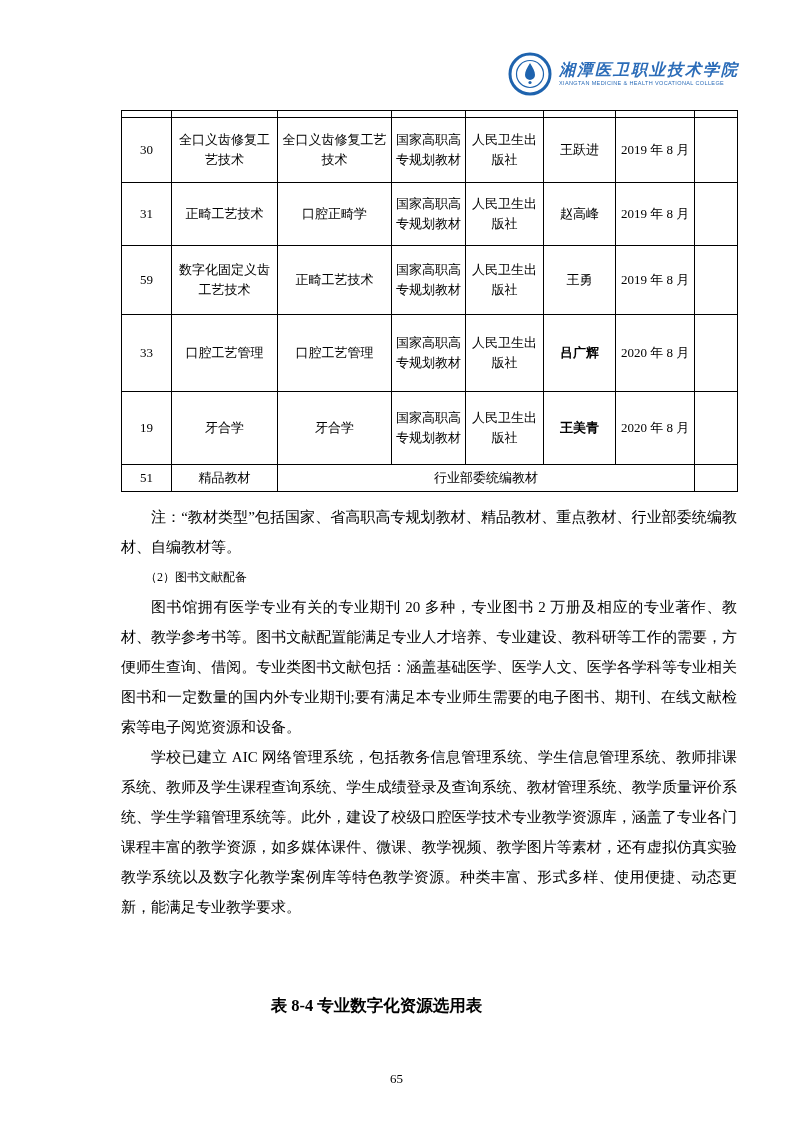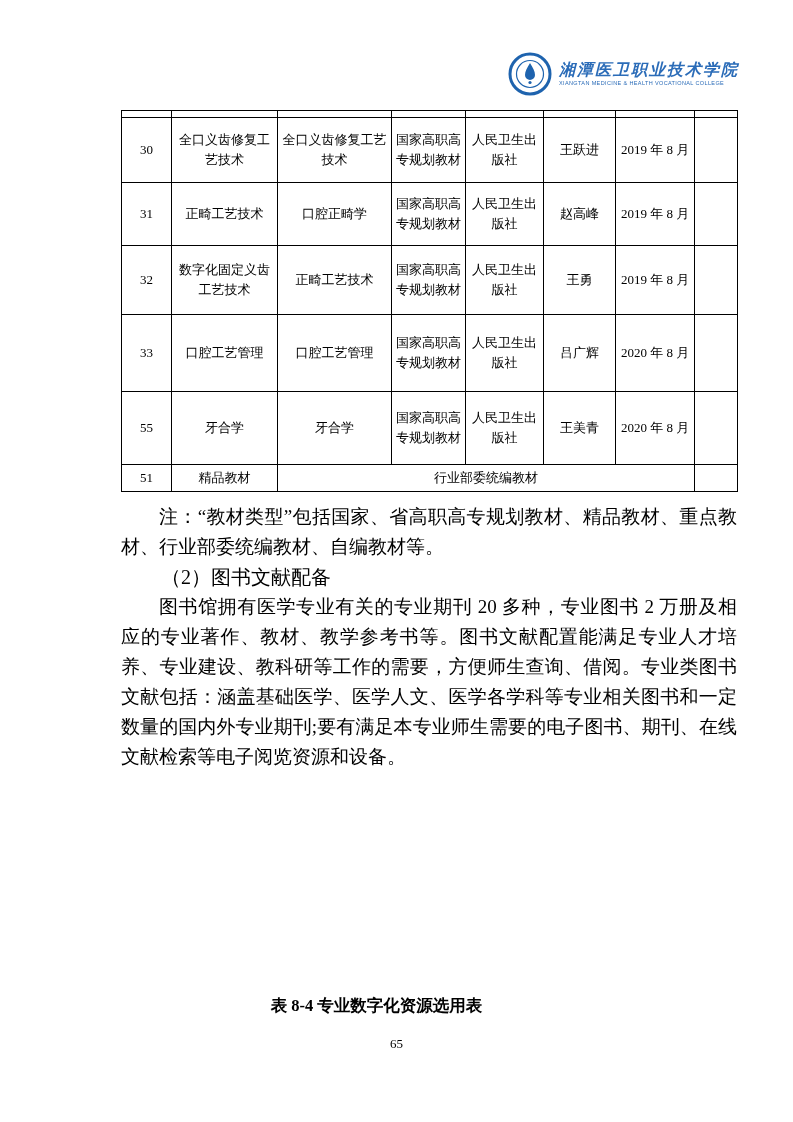--- a/index.html
+++ b/index.html
@@ -43,38 +43,38 @@
     padding:2px 3px; line-height:1.55;
     word-break:break-all;
   }
   tr.sliver td { height:6px; padding:0; }
   tr.h62 td { height:60px; }
   tr.h60 td { height:58px; }
   tr.h66 td { height:64px; }
   tr.h74 td { height:72px; }
   tr.h70 td { height:68px; }
   tr.hshort td { height:22px; }
-  td.va-top { vertical-align:top; padding-top:4px; }
+  td.va-top { vertical-align:top; padding-top:4px;font-weight:bold; }
 
   
   .paras { margin-top:10px; }
   .para {
-    font-size:19px; line-height:30px;
+    font-size:15px; line-height:30px;
     text-align:justify; text-indent:2em; margin:0;
   }
-  .para-title { font-size:20px; line-height:30px; text-indent:2em; margin:0; }
+  .para-title { font-size:12px; line-height:30px; text-indent:2em; margin:0; }
 
   
   .caption {
     position:absolute; left:0; top:995px; width:753px;
     text-align:center; font-weight:bold; font-size:16.5px;
     font-family:"Liberation Serif","DejaVu Serif",serif;
   }
   .pageno {
-    position:absolute; left:0; top:1036px; width:793px;
+    position:absolute; left:0; top:1071px; width:793px;
     text-align:center; font-size:13px;
   }
 </style>
 </head>
 <body>
 
 <div class="page">
 
   <div class="logo">
     <svg class="emblem" viewBox="0 0 44 44">
@@ -131,21 +131,21 @@
         <td>正畸工艺技术</td>
         <td>口腔正畸学</td>
         <td>国家高职高专规划教材</td>
         <td>人民卫生出版社</td>
         <td>赵高峰</td>
         <td>2019 年 8 月</td>
         <td></td>
       </tr>
 
       <tr class="h66">
-        <td>32</td>
+        <td>59</td>
         <td>数字化固定义齿工艺技术</td>
         <td>正畸工艺技术</td>
         <td>国家高职高专规划教材</td>
         <td>人民卫生出版社</td>
         <td>王勇</td>
         <td>2019 年 8 月</td>
         <td></td>
       </tr>
 
       <tr class="h74">
@@ -153,21 +153,21 @@
         <td>口腔工艺管理</td>
         <td>口腔工艺管理</td>
         <td>国家高职高专规划教材</td>
         <td>人民卫生出版社</td>
         <td class="va-top">吕广辉</td>
         <td>2020 年 8 月</td>
         <td></td>
       </tr>
 
       <tr class="h70">
-        <td>55</td>
+        <td>19</td>
         <td>牙合学</td>
         <td>牙合学</td>
         <td>国家高职高专规划教材</td>
         <td>人民卫生出版社</td>
         <td class="va-top">王美青</td>
         <td>2020 年 8 月</td>
         <td></td>
       </tr>
 
       <tr class="hshort">
@@ -177,20 +177,21 @@
         <td></td>
       </tr>
 
     </tbody>
       </table>
 
     <div class="paras">
       <p class="para">注：“教材类型”包括国家、省高职高专规划教材、精品教材、重点教材、行业部委统编教材、自编教材等。</p>
       <p class="para-title">（2）图书文献配备</p>
       <p class="para">图书馆拥有医学专业有关的专业期刊 20 多种，专业图书 2 万册及相应的专业著作、教材、教学参考书等。图书文献配置能满足专业人才培养、专业建设、教科研等工作的需要，方便师生查询、借阅。专业类图书文献包括：涵盖基础医学、医学人文、医学各学科等专业相关图书和一定数量的国内外专业期刊;要有满足本专业师生需要的电子图书、期刊、在线文献检索等电子阅览资源和设备。</p>
+      <p class="para">学校已建立 AIC 网络管理系统，包括教务信息管理系统、学生信息管理系统、教师排课系统、教师及学生课程查询系统、学生成绩登录及查询系统、教材管理系统、教学质量评价系统、学生学籍管理系统等。此外，建设了校级口腔医学技术专业教学资源库，涵盖了专业各门课程丰富的教学资源，如多媒体课件、微课、教学视频、教学图片等素材，还有虚拟仿真实验教学系统以及数字化教学案例库等特色教学资源。种类丰富、形式多样、使用便捷、动态更新，能满足专业教学要求。</p>
     </div>
 
   </div>
 
   <div class="caption">表 8-4    专业数字化资源选用表</div>
 
   <div class="pageno">65</div>
 
 </div>
 

